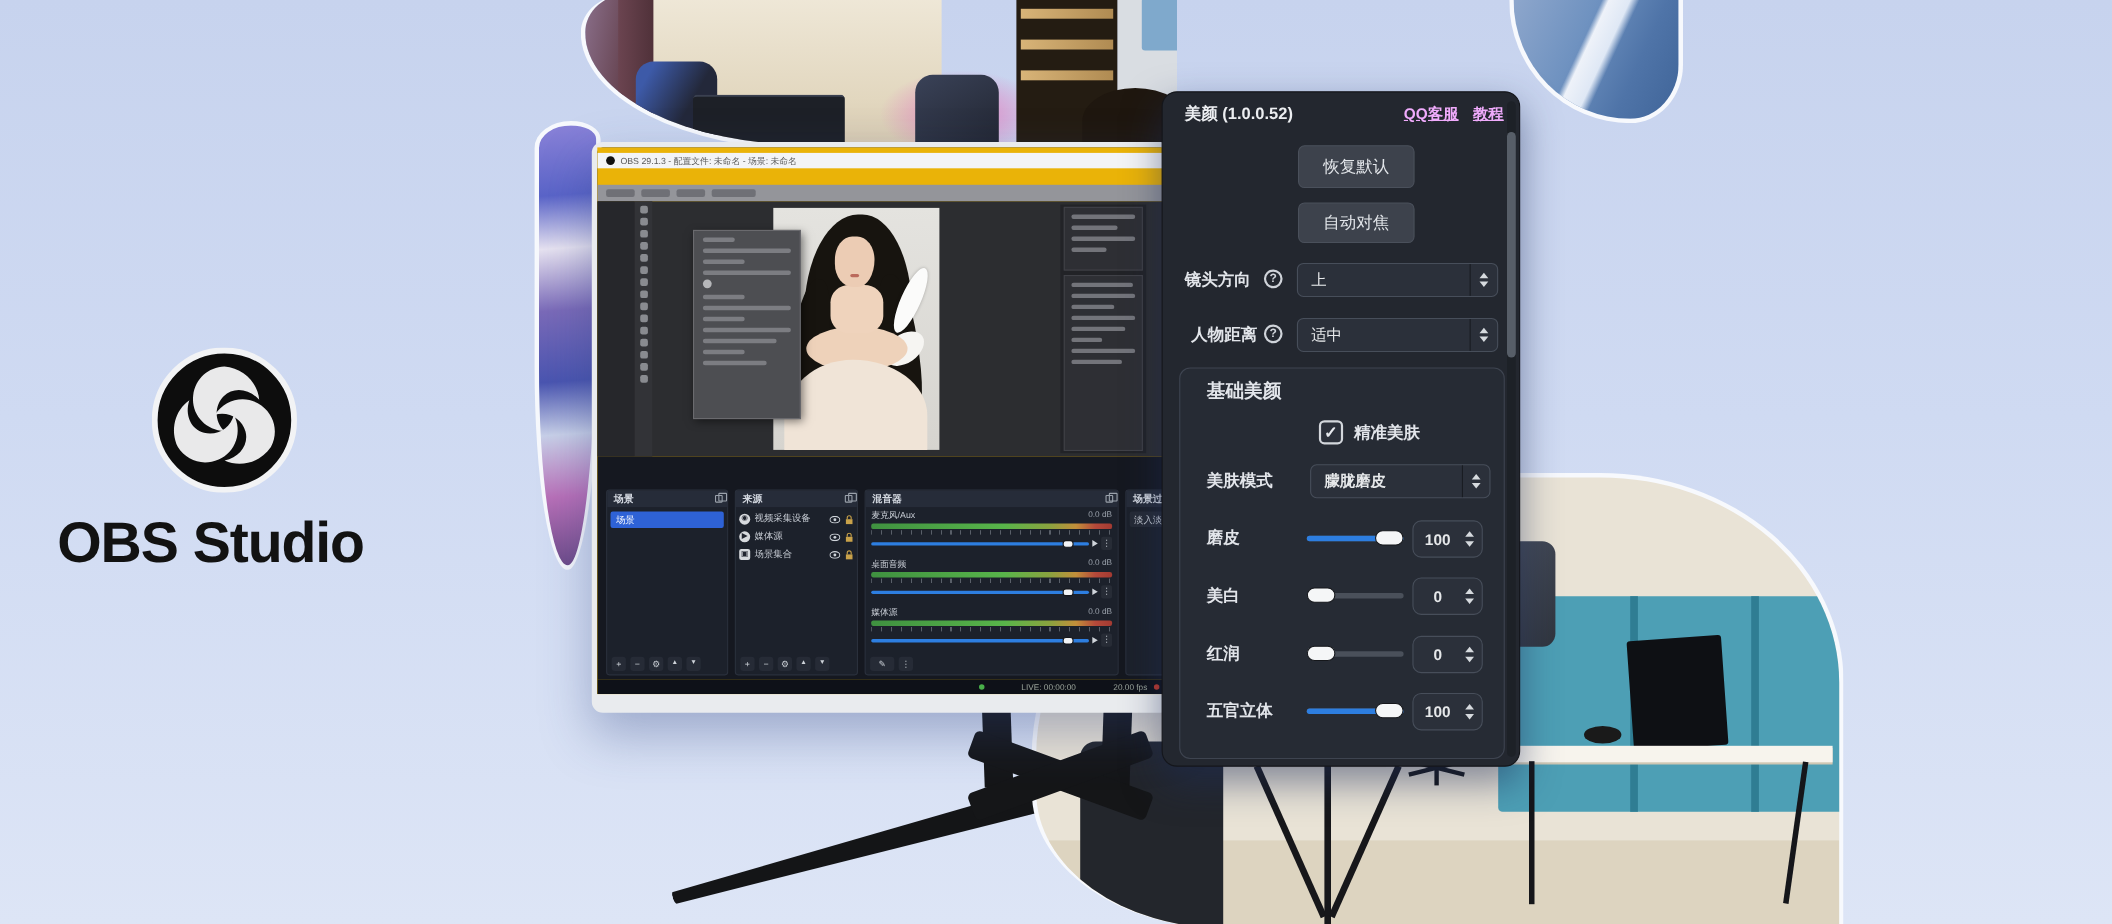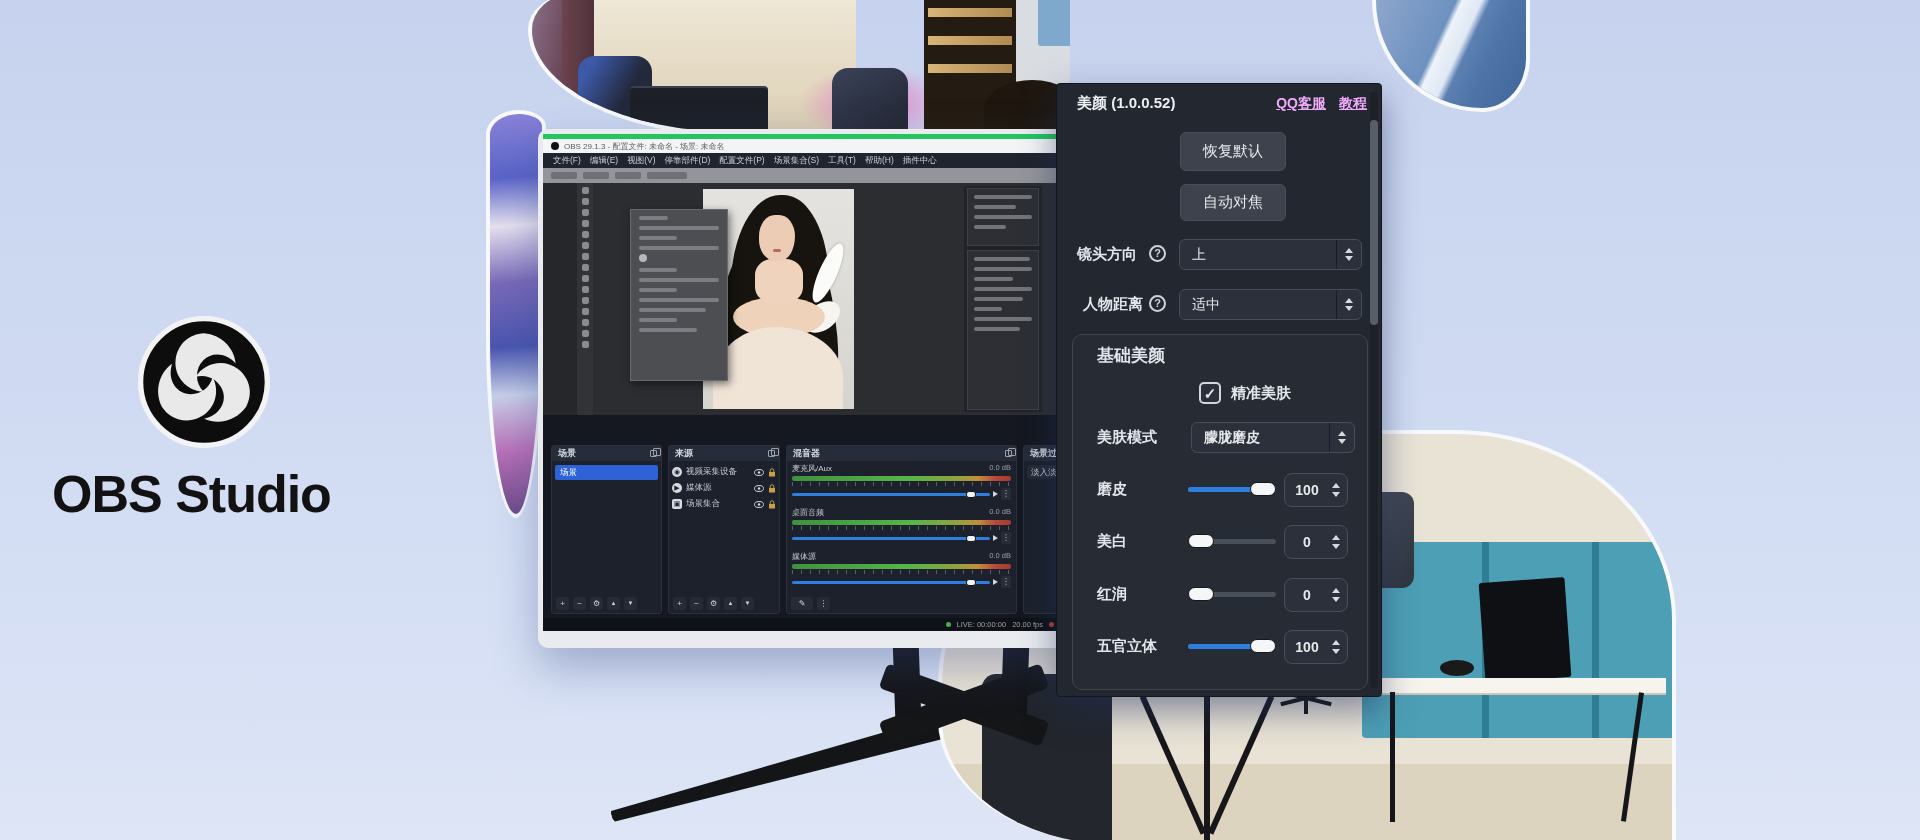--- a/index.html
+++ b/index.html
@@ -63,21 +63,21 @@
              clip-path:polygon(0 0,100% 32%,100% 78%,0 100%); border-radius:12px; }
 
   
   .brand-logo { left:138px; top:316px; width:132px; height:132px; z-index:2; }
   .brand-text { left:52px; top:464px; z-index:2; font-size:52px; font-weight:800; color:#121212; letter-spacing:-1px;text-align:right; }
 
   
   .monitor { left:538px; top:129px; width:527px; height:519px; z-index:4;
     border:5px solid #e9ebee; border-bottom:17px solid #e9ebee; border-radius:10px;
     background:#0b0d12; box-shadow:0 20px 45px rgba(50,70,130,.35); }
-  .screen { position:absolute; inset:0; overflow:hidden; background:#22c55e; }
+  .screen { position:absolute; inset:0; overflow:hidden; background:#eab308; }
   .titlebar { position:absolute; left:0; top:5px; width:100%; height:14px; background:#f3f4f6; display:flex; align-items:center; }
   .tb-dot { width:8px; height:8px; border-radius:50%; background:#111; margin:0 5px 0 8px; }
   .tb-title { font-size:8px; color:#5a5a5a; white-space:nowrap; }
   .menubar { position:absolute; left:0; top:19px; width:100%; height:15px; background:#20242e;
              display:flex; align-items:center; gap:9px; padding-left:10px; }
   .menubar span { font-size:8.5px; color:#c9ced6; white-space:nowrap; }
   .ps-options { position:absolute; left:0; top:34px; width:100%; height:15px; background:#94959a; display:flex; align-items:center; gap:6px; padding-left:8px; }
   .ps-options i { display:block; width:26px; height:7px; background:#6f7076; border-radius:2px; }
   .ps-main { position:absolute; left:0; top:49px; width:100%; height:232px; background:#2c2d30; }
   .ps-edge { position:absolute; left:0; top:0; width:34px; height:100%; background:#26272b; }
@@ -128,25 +128,25 @@
   .spk { width:0; height:0; border-top:3px solid transparent; border-bottom:3px solid transparent; border-left:5px solid #cfd4da; }
   .kebab { width:10px; height:12px; background:#272c36; border-radius:2px; color:#cfd4da; font-size:8px; line-height:12px; text-align:center; }
   .dock-ft { position:absolute; left:4px; bottom:3px; display:flex; gap:4px; }
   .ftchip { width:13px; height:13px; background:#262b36; border-radius:3px; color:#cfd4da; font-size:8px; line-height:13px; text-align:center; }
   .trans-item { position:absolute; left:3px; top:19px; right:3px; height:14px; background:#262b36; border-radius:2px;
                 font-size:8.5px; color:#c6cbd3; line-height:14px; padding-left:4px; white-space:nowrap; overflow:hidden; }
   .statusbar { position:absolute; left:0; top:484px; width:100%; height:13px; background:#0e1118;
                display:flex; align-items:center; justify-content:flex-end; gap:6px; padding-right:6px; }
   .statusbar .sdot-g { width:5px; height:5px; border-radius:50%; background:#49b04a; }
   .statusbar .sdot-r { width:5px; height:5px; border-radius:50%; background:#c0392b; }
-  .statusbar span { font-size:7.5px; color:#9aa39a; white-space:nowrap; }
+  .statusbar span { font-size:7.5px; color:#9aa39a; white-space:nowrap;margin-left:28px; }
 
   
   .bpanel { left:1056px; top:83px; width:326px; height:614px; z-index:10; background:#23272f;
-            border:1px solid #14161b; border-radius:4px; box-shadow:0 14px 34px rgba(30,45,90,.5); }
+            border:1px solid #14161b; border-radius:14px; box-shadow:0 14px 34px rgba(30,45,90,.5); }
   .bp-title { position:absolute; left:20px; top:10px; font-size:15px; font-weight:700; color:#eceef1; }
   .bp-links { position:absolute; right:14px; top:11px; display:flex; gap:13px; }
   .bp-links a { font-size:14px; font-weight:700; color:#f0abfc; text-decoration:underline; cursor:pointer; }
   .bp-btn { position:absolute; left:123px; width:106px; background:#3d424c; border:1px solid #4a505b; border-radius:6px;
             color:#e3e6ea; font-size:15px; display:flex; align-items:center; justify-content:center; }
   .bp-label { position:absolute; font-size:15px; font-weight:600; color:#e2e5ea; white-space:nowrap; }
   .helpico { position:absolute; width:17px; height:17px; border:2px solid #cfd3d9; border-radius:50%;
              color:#cfd3d9; font-size:11px; font-weight:700; text-align:center; line-height:13px; }
   .bp-select { position:absolute; height:31px; background:#2b303a; border:1px solid #474e5a; border-radius:6px; display:flex; }
   .bp-sel-val { flex:1; font-size:14px; color:#e6e8ea; line-height:29px; padding-left:12px; white-space:nowrap; overflow:hidden; }
@@ -239,31 +239,20 @@
 <div class="abs brand-text">OBS Studio</div>
 
 <div class="abs monitor">
   <div class="screen">
 
     <div class="titlebar">
       <div class="tb-dot"></div>
       <div class="tb-title">OBS 29.1.3 - 配置文件: 未命名 - 场景: 未命名</div>
     </div>
 
-    <div class="menubar">
-      <span>文件(F)</span>
-      <span>编辑(E)</span>
-      <span>视图(V)</span>
-      <span>停靠部件(D)</span>
-      <span>配置文件(P)</span>
-      <span>场景集合(S)</span>
-      <span>工具(T)</span>
-      <span>帮助(H)</span>
-      <span>插件中心</span>
-    </div>
 
     <div class="ps-options">
         <i></i>
         <i></i>
         <i></i>
         <i style="width:40px"></i>
       </div>
 
     <div class="ps-main">
       <div class="ps-edge"></div>

